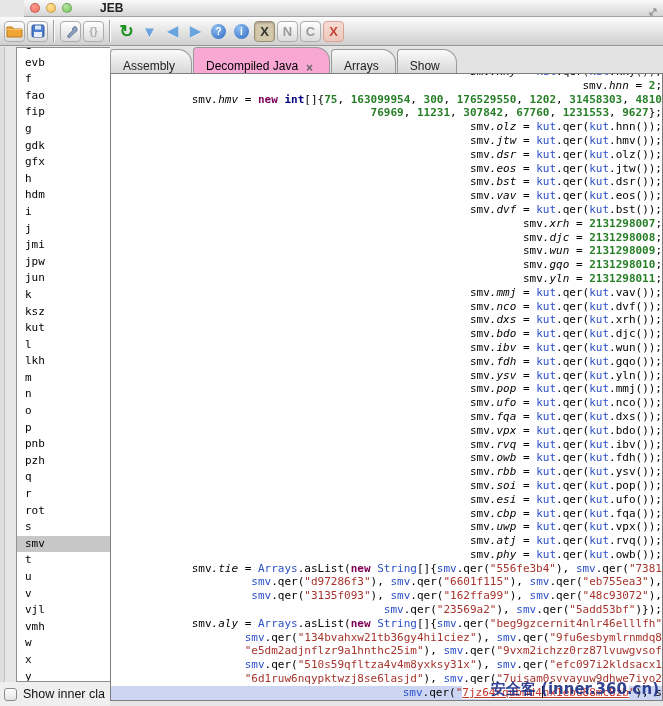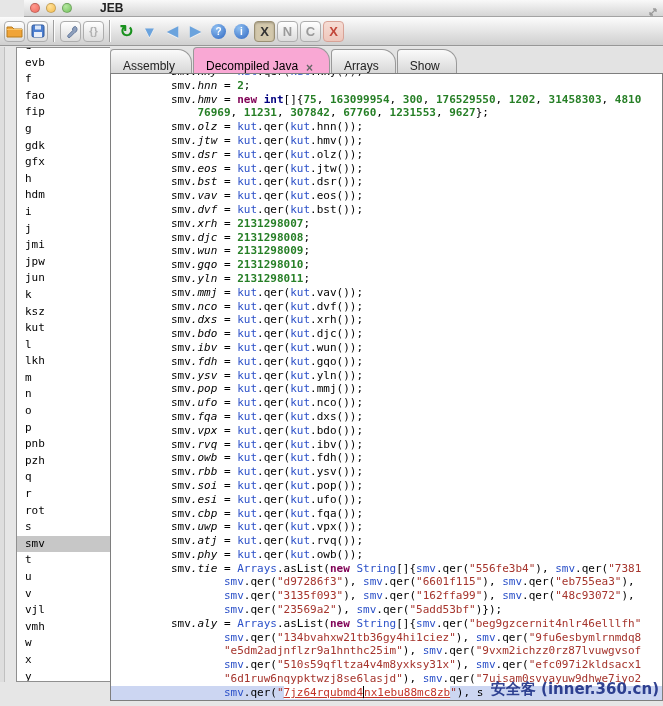--- a/index.html
+++ b/index.html
@@ -73,21 +73,21 @@
     border-radius:4px 14px 0 0; background:linear-gradient(#fafafa,#d8d8d8); position:relative; z-index:1;
   }
   .tab.active { background:#f9a8d4; height:26px; z-index:3; color:#000; }
   .tab-close { margin-left:8px; color:#666; font-weight:bold; font-size:12px; line-height:10px; }
   .codepanel {
     position:absolute; top:26px; left:0; right:0; bottom:5px; background:#fff;
     border:1px solid #7e7e7e; overflow:hidden;
   }
   .code {
     font-family:"DejaVu Sans Mono", monospace; font-size:11px; line-height:13.8px;
-    white-space:pre; margin-top:-9px; padding-left:7px; color:#000;
+    white-space:pre; margin-top:-9px; padding-left:7px; color:#000;text-align:right;
   }
   .line { height:13.8px; }
   .line.sel { background:#ccd6f2; margin-left:-7px; padding-left:7px; }
   .code .f { font-style:italic; }
   .code .c { color:#2b50c8; }
   .code .k { color:#7f0055; font-weight:bold; }
   .code .t { color:#00007f; font-weight:bold; }
   .code .n { color:#267f26; font-weight:bold; }
   .code .s { color:#a5342c; }
   .code .h { color:#c23227; background:#ffffff;text-decoration:underline; }
@@ -206,20 +206,24 @@
         <div class="sidebar-item" data-name="sidebar-item-t">t</div>
         <div class="sidebar-item" data-name="sidebar-item-u">u</div>
         <div class="sidebar-item" data-name="sidebar-item-v">v</div>
         <div class="sidebar-item" data-name="sidebar-item-vjl">vjl</div>
         <div class="sidebar-item" data-name="sidebar-item-vmh">vmh</div>
         <div class="sidebar-item" data-name="sidebar-item-w">w</div>
         <div class="sidebar-item" data-name="sidebar-item-x">x</div>
         <div class="sidebar-item" data-name="sidebar-item-y">y</div>
       </div>
   </div>
+  <div class="checkbox-row" data-name="show-inner-classes-row">
+    <span class="checkbox" data-name="show-inner-classes-checkbox"></span>
+    <span class="checkbox-label" data-name="show-inner-classes-label">Show inner cla</span>
+  </div>
 
   <div class="content" data-name="content-area">
     <div class="tabstrip" data-name="tab-strip">
         <div class="tab" data-name="tab-assembly">
           <span data-name="tab-label">Assembly</span>
         </div>
         <div class="tab active" data-name="tab-decompiled-java">
           <span data-name="tab-label">Decompiled Java</span>
           <span class="tab-close" data-name="close-tab-icon">×</span>
         </div>

